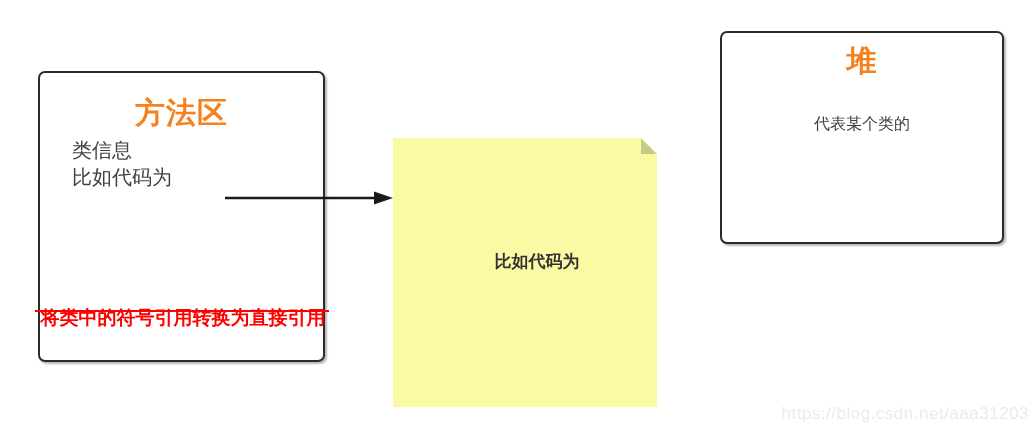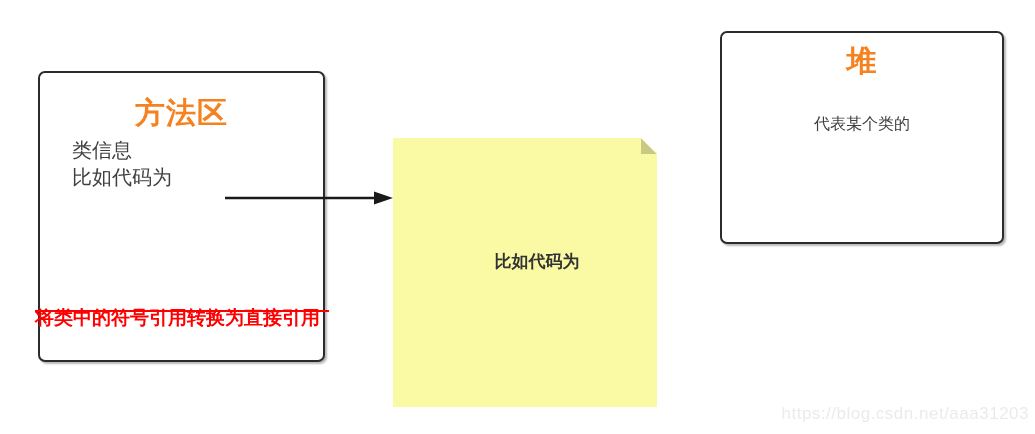--- a/index.html
+++ b/index.html
@@ -50,20 +50,21 @@
 
   .crossed-note {
     position: absolute;
     left: -5px;
     top: 232px;
     width: 296px;
     font-size: 19px;
     font-weight: bold;
     color: #ff0000;
     white-space: nowrap;
+    text-align: center;
   }
   .strike-line {
     position: absolute;
     left: 0;
     right: 2px;
     top: 5px;
     height: 2px;
     background: #ff0000;
   }
 

